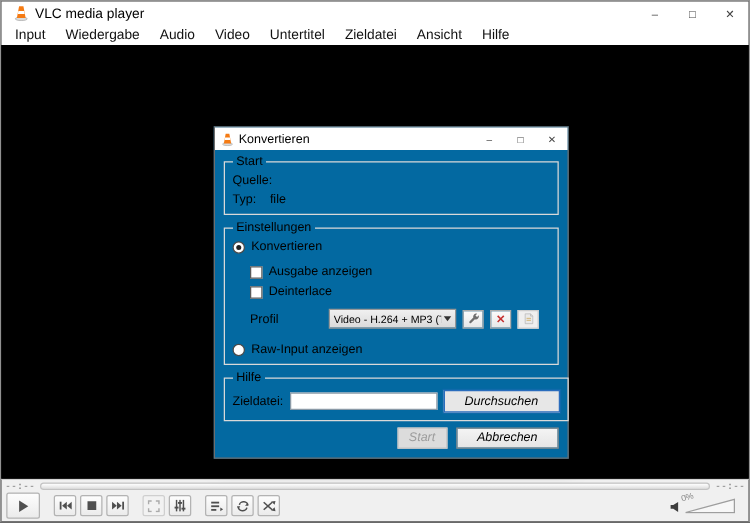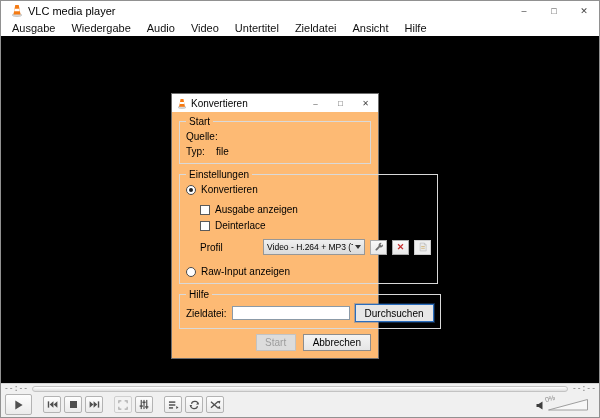--- a/index.html
+++ b/index.html
@@ -27,22 +27,22 @@
   .ctrlrow { flex: 1; display: flex; align-items: center; padding: 0 4px 2px 4px; gap: 3px; }
   .cbtn { height: 17px; min-width: 18px; border: 1px solid #b3b3b3; border-radius: 2px;
           background: linear-gradient(#fdfdfd, #ebebeb); display: flex; align-items: center; justify-content: center; }
   .cbtn.play { width: 27px; height: 21px; }
   .cbtn.disabled { background: #f2f2f2; border-color: #cfcfcf; }
   .grp { display: flex; gap: 3px; margin-left: 8px; }
   .volume { margin-left: auto; display: flex; align-items: flex-end; gap: 3px; position: relative; padding-right: 6px; }
   .volpct { position: absolute; right: 40px; top: -3px; font-size: 7px; color: #8a8a8a; transform: rotate(-14deg); }
   
   .dialog {
-    position: absolute; left: 170px; top: 92px; width: 208px;
-    background: #fdba74; border: 1px solid #6e6e6e;
+    position: absolute; left: 170px; top: 100px; width: 284px;
+    background: #0369a1; border: 1px solid #6e6e6e;
     box-shadow: 3px 5px 14px rgba(0,0,0,0.65);
     font-size: 10px; color: #000;
   }
   .dlg-titlebar { height: 18px; background: #fff; display: flex; align-items: center; padding-left: 5px; gap: 4px; }
   .dlg-title { font-size: 10px; }
   .dlg-controls { margin-left: auto; display: flex; height: 100%; }
   .dlg-btn { width: 25px; height: 100%; display: flex; align-items: center; justify-content: center; font-size: 8px; color: #444; }
   .dlg-body { padding: 4px 7px 7px 7px; }
   fieldset { border: 1px solid #d9d9d9; padding: 1px 6px 6px 6px; margin-bottom: 5px; }
   legend { font-size: 10px; padding: 0 3px; margin-left: 0; }
@@ -58,21 +58,21 @@
   .combo { width: 102px; height: 16px; border: 1px solid #979797; background: linear-gradient(#f0f0f0, #dadada);
            display: flex; align-items: center; padding: 0 3px; font-size: 8.5px; gap: 2px; }
   .combo .cval { flex: 1; white-space: nowrap; overflow: hidden; }
   .combo-arrow { width: 0; height: 0; border-left: 3px solid transparent; border-right: 3px solid transparent;
                  border-top: 4px solid #333; flex: none; }
   .toolbtn { width: 17px; height: 15px; border: 1px solid #acacac; background: linear-gradient(#fbfbfb, #e8e8e8);
              display: flex; align-items: center; justify-content: center; font-size: 9px; }
   .toolbtn.disabled { background: #efefef; border-color: #cccccc; }
   .xglyph { color: #c53030; font-weight: bold; font-size: 9px; line-height: 1; }
   .btnrow { display: flex; justify-content: flex-end; gap: 7px; margin-top: 4px; }
-  .pushbtn { height: 17px; padding: 0 9px; font-size: 10px; display: flex; align-items: center; justify-content: center; }
+  .pushbtn { height: 17px; padding: 0 16px; font-size: 10px; display: flex; align-items: center; justify-content: center; font-style: italic; }
   .pushbtn.default { background: linear-gradient(#f4f4f4, #e5e5e5); border: 1px solid #8d8d8d; color: #000; }
   .pushbtn.disabled { background: #dcdcdc; border: 1px solid #c3c3c3; color: #9d9d9d; }
   .pushbtn.focused { background: #e7e7e7; border: 1px solid #2a6dbd; box-shadow: 0 0 0 1px rgba(42,109,189,.35); }
   svg { display: block; }
 </style>
 </head>
 <body>
 
 <div class="window">
 
@@ -86,21 +86,21 @@
     </span>
     <span class="title">VLC media player</span>
     <div class="win-controls">
       <span class="win-btn">–</span>
       <span class="win-btn">□</span>
       <span class="win-btn">✕</span>
     </div>
   </div>
 
   <div class="menubar">
-    <span class="menu-item">Ausgabe</span>
+    <span class="menu-item">Input</span>
     <span class="menu-item">Wiedergabe</span>
     <span class="menu-item">Audio</span>
     <span class="menu-item">Video</span>
     <span class="menu-item">Untertitel</span>
     <span class="menu-item">Zieldatei</span>
     <span class="menu-item">Ansicht</span>
     <span class="menu-item">Hilfe</span>
   </div>
 
   <div class="video"></div>

